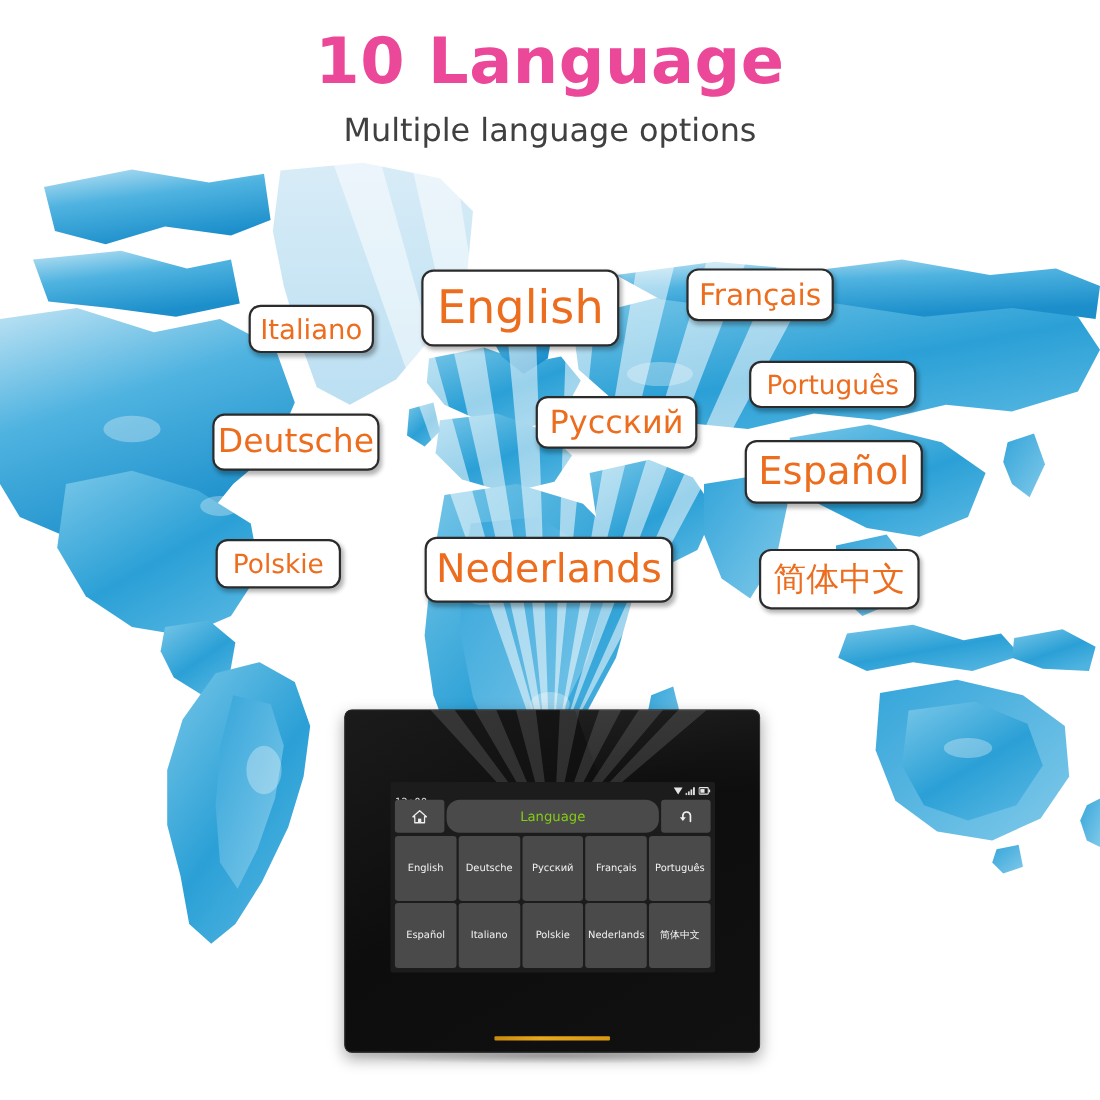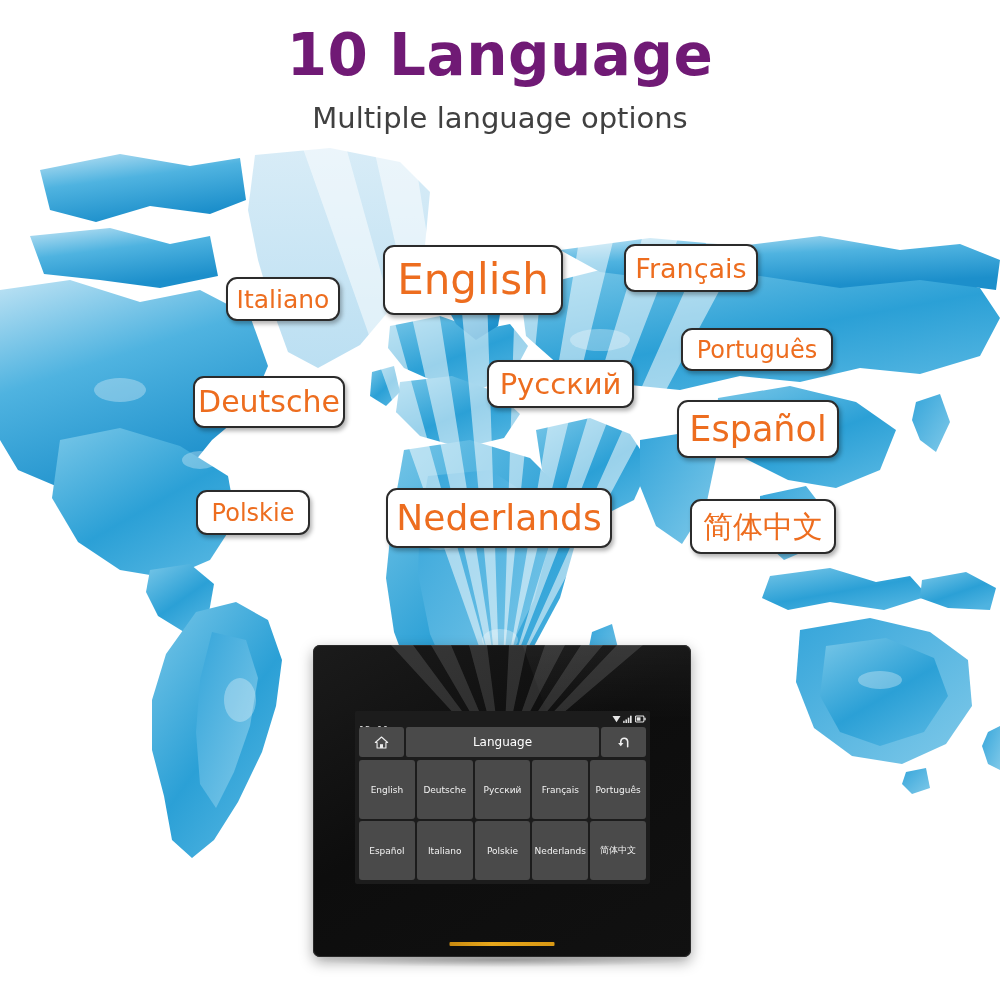--- a/index.html
+++ b/index.html
@@ -10,21 +10,21 @@
     font-family:"Liberation Sans", sans-serif;
     overflow:hidden;
     position:relative;
   }
 
   #stage { position:absolute; inset:0; background:#fff; overflow:hidden; }
 
   
   .hdr { position:absolute; top:0; left:0; width:1000px; text-align:center; z-index:40; }
   .hdr-title {
-    font-size:58px; font-weight:bold; color:#701a75;
+    font-size:58px; font-weight:bold; color:#ec4899;
     letter-spacing:0.5px; line-height:1.0; padding-top:26px;
     font-family:"DejaVu Sans", sans-serif;
   }
   .hdr-sub {
     font-size:29px; color:#404040; line-height:1.0; padding-top:20px;
     font-family:"DejaVu Sans", sans-serif;
   }
 
   
   .map-wrap { position:absolute; left:0; top:140px; width:1000px; height:720px; z-index:5; }
@@ -82,23 +82,23 @@
 
   .topbar {
     position:absolute; left:4px; top:16px; right:4px; height:30px;
     display:flex; gap:2px;
   }
   .tb-btn {
     background:#4a4a4a; border-radius:3px; width:45px;
     display:flex; align-items:center; justify-content:center;
   }
   .tb-title {
-    flex:1; background:#4a4a4a; border-radius:2px;
+    flex:1; background:#4a4a4a; border-radius:12px;
     display:flex; align-items:center; justify-content:center;
-    color:#ffffff; font-size:12px;
+    color:#84cc16; font-size:12px;
     font-family:"DejaVu Sans", sans-serif;
   }
 
   .lang-grid {
     position:absolute; left:4px; top:49px; right:4px; bottom:4px;
     display:grid; grid-template-columns:repeat(5,1fr);
     grid-template-rows:repeat(2,1fr); gap:2px;
   }
   .lang-cell {
     background:#4a4a4a; border-radius:3px;

